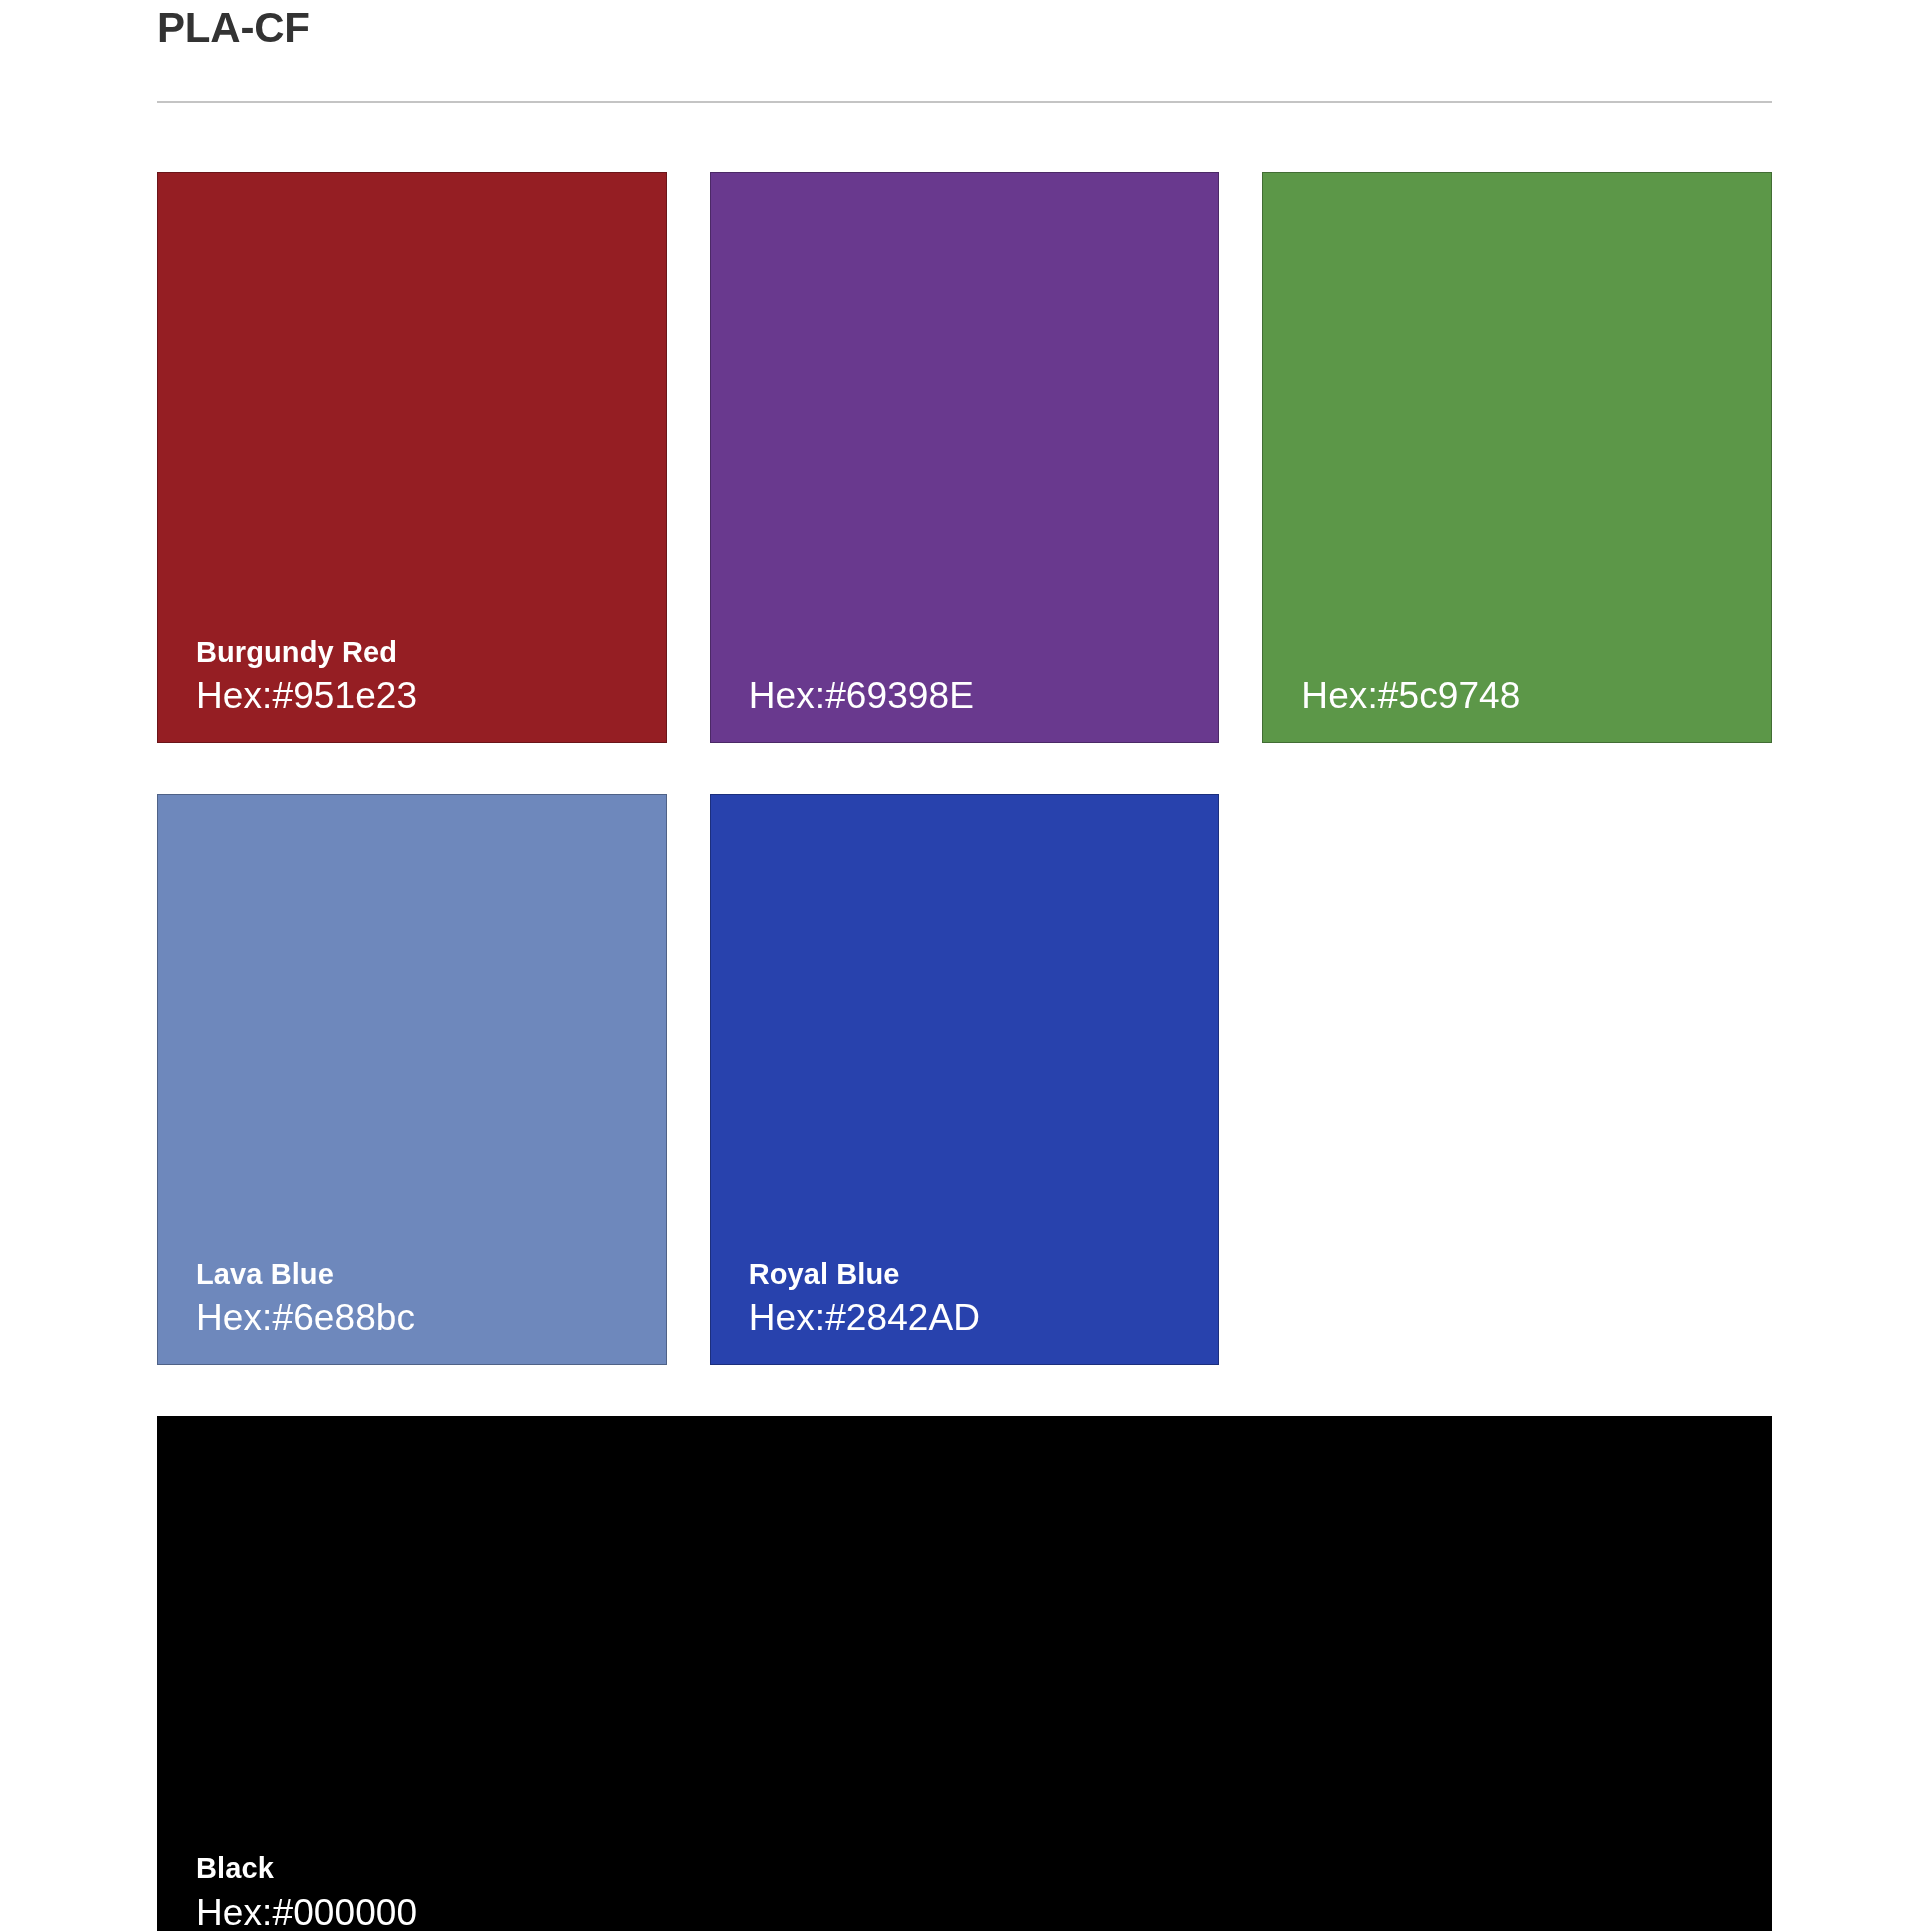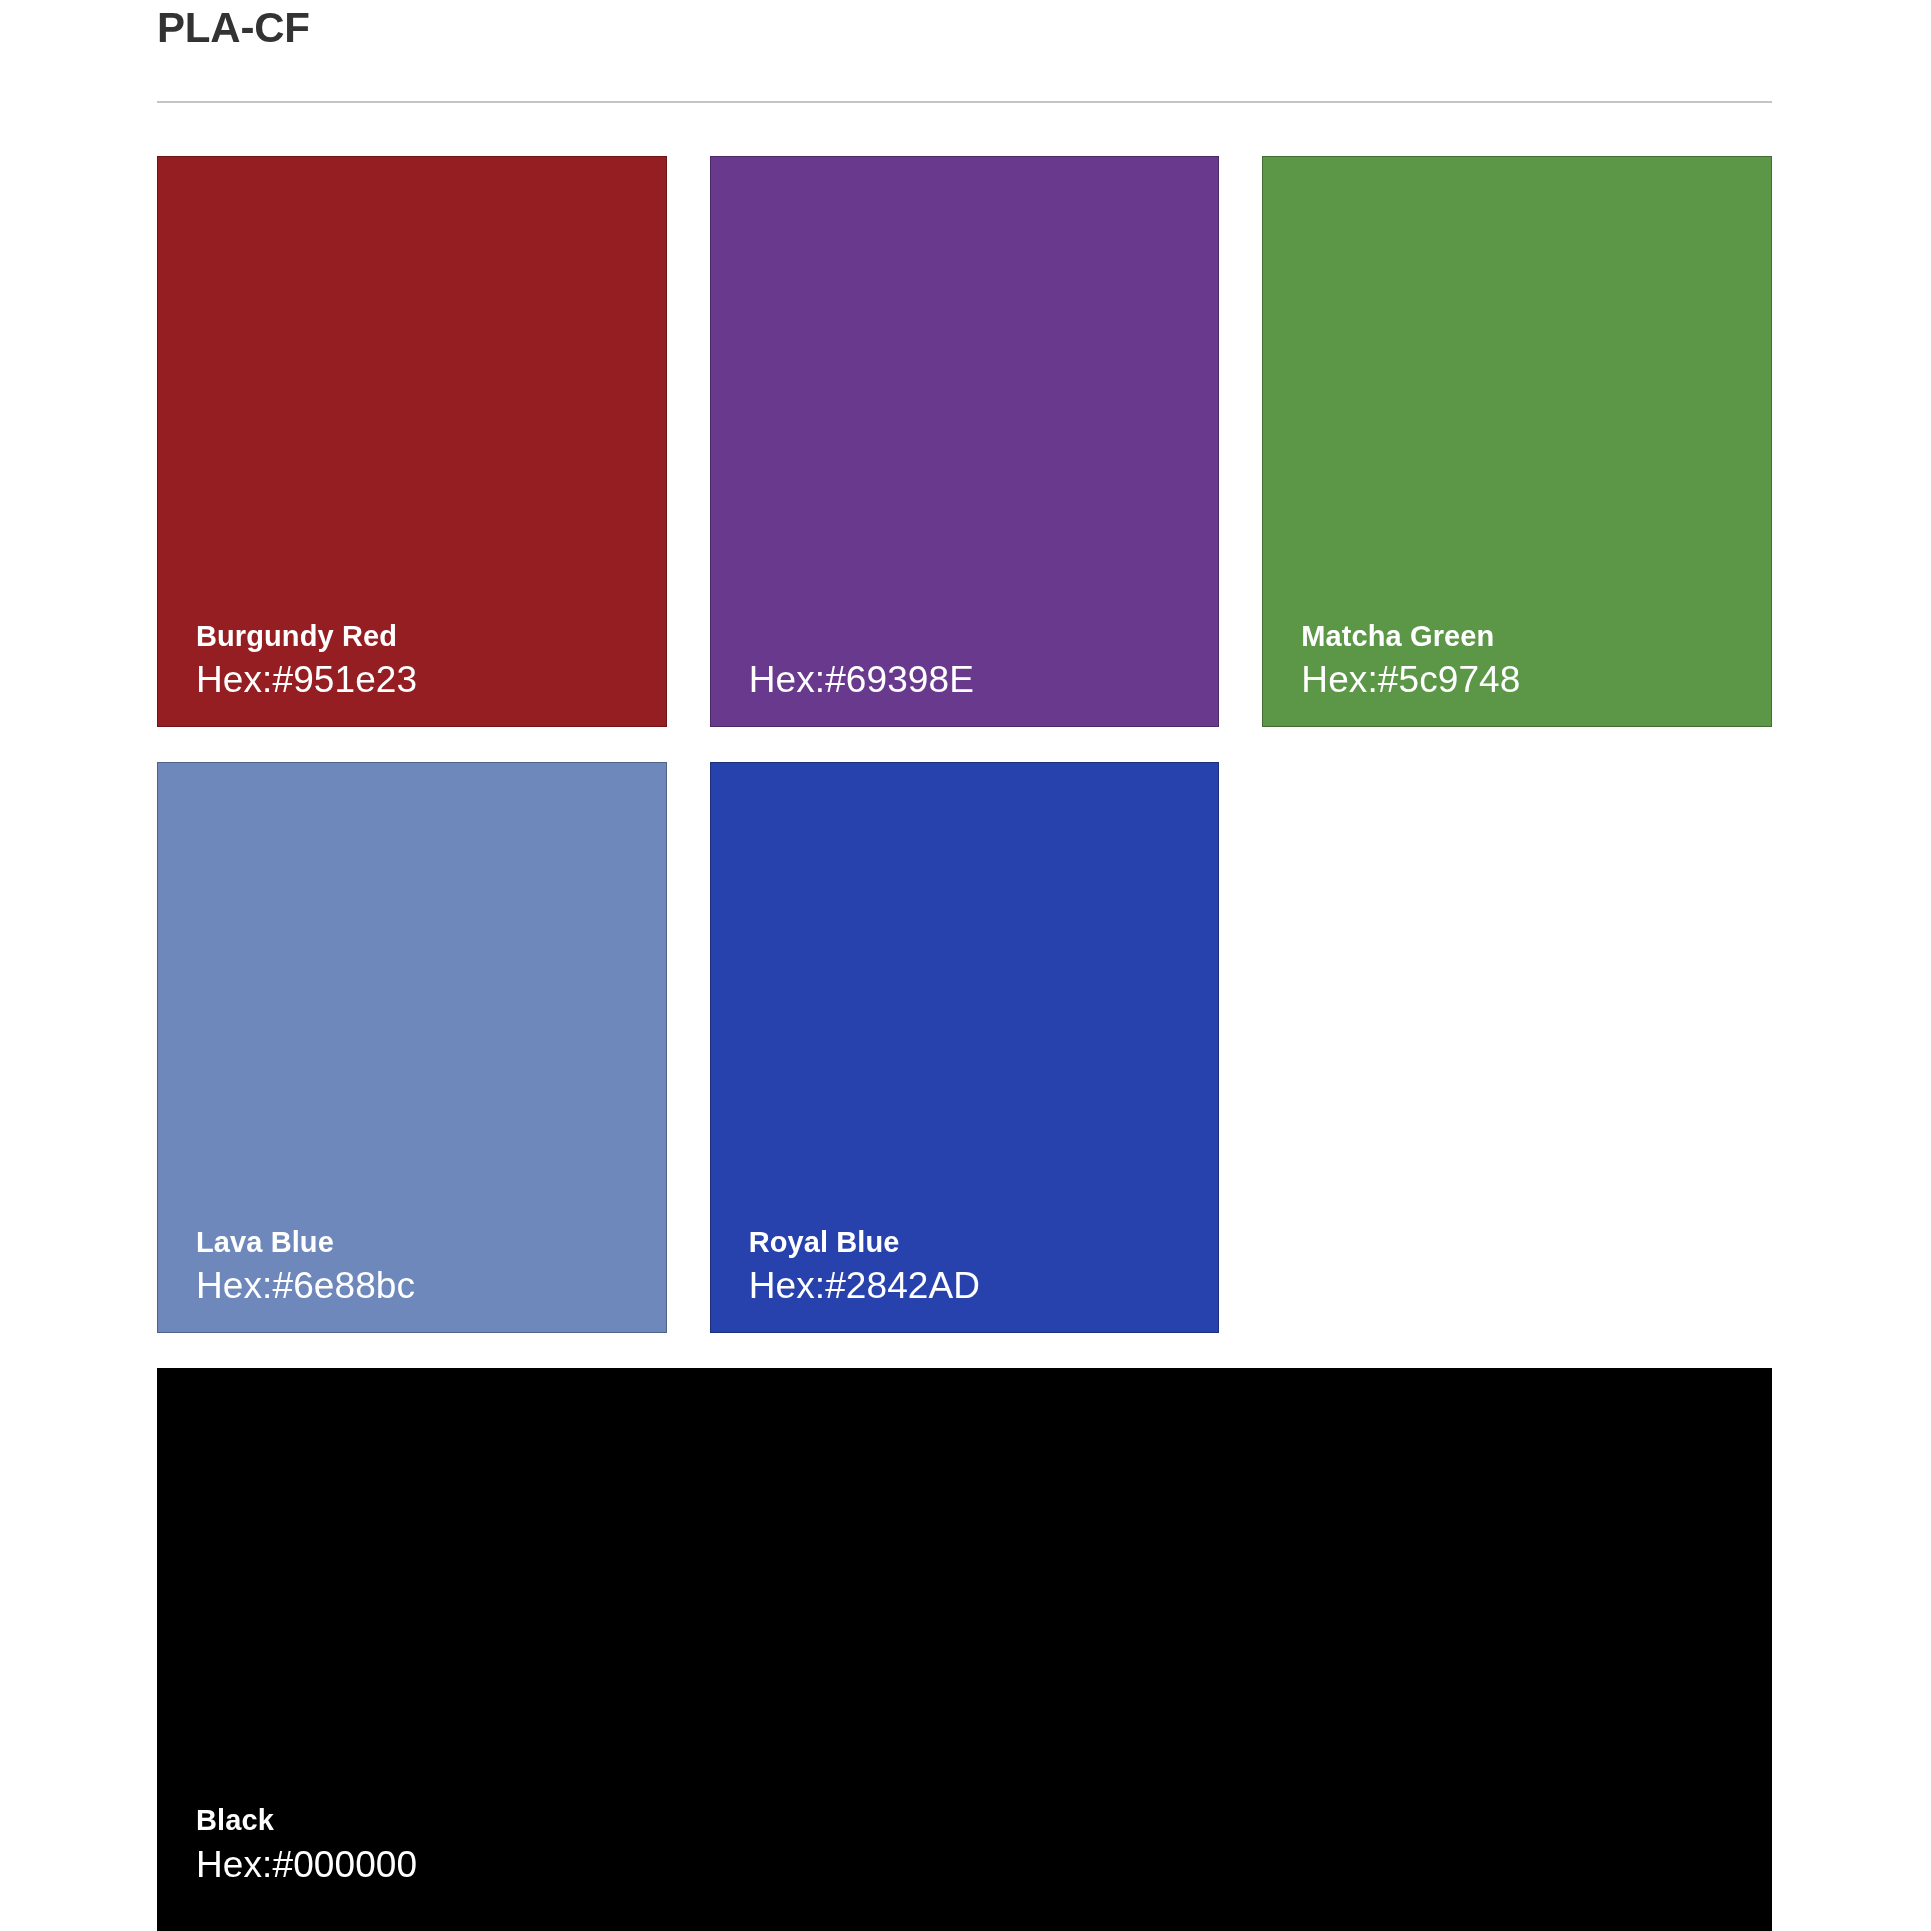--- a/index.html
+++ b/index.html
@@ -52,20 +52,21 @@
 
   .swatch {
     position: relative;
     box-sizing: border-box;
     height: 571px;
     border: 1px solid rgba(0, 0, 0, 0.28);
     display: flex;
     flex-direction: column;
     justify-content: flex-end;
     padding: 0 0 21px 38px;
+    margin-top: 16px;
   }
 
   .swatch.full-row {
     grid-column: 1 / -1;
     height: 618px;
     padding-bottom: 0;
     justify-content: flex-start;
   }
 
   .swatch.full-row .swatch-text-wrap {
@@ -106,21 +107,20 @@
           <div class="swatch-hex" style="color: rgb(255, 255, 255);">Hex:#951e23</div>
         </div>
       </div>
       <div class="swatch" style="background-color: rgb(105, 57, 142);">
         <div class="swatch-text-wrap">
           <div class="swatch-hex" style="color: rgb(255, 255, 255);">Hex:#69398E</div>
         </div>
       </div>
       <div class="swatch" style="background-color: rgb(92, 151, 72);">
         <div class="swatch-text-wrap">
-          <div class="swatch-name" style="color: rgb(255, 255, 255);">Matcha Green</div>
           <div class="swatch-hex" style="color: rgb(255, 255, 255);">Hex:#5c9748</div>
         </div>
       </div>
       <div class="swatch" style="background-color: rgb(110, 136, 188);">
         <div class="swatch-text-wrap">
           <div class="swatch-name" style="color: rgb(255, 255, 255);">Lava Blue</div>
           <div class="swatch-hex" style="color: rgb(255, 255, 255);">Hex:#6e88bc</div>
         </div>
       </div>
       <div class="swatch" style="background-color: rgb(40, 66, 173);">

